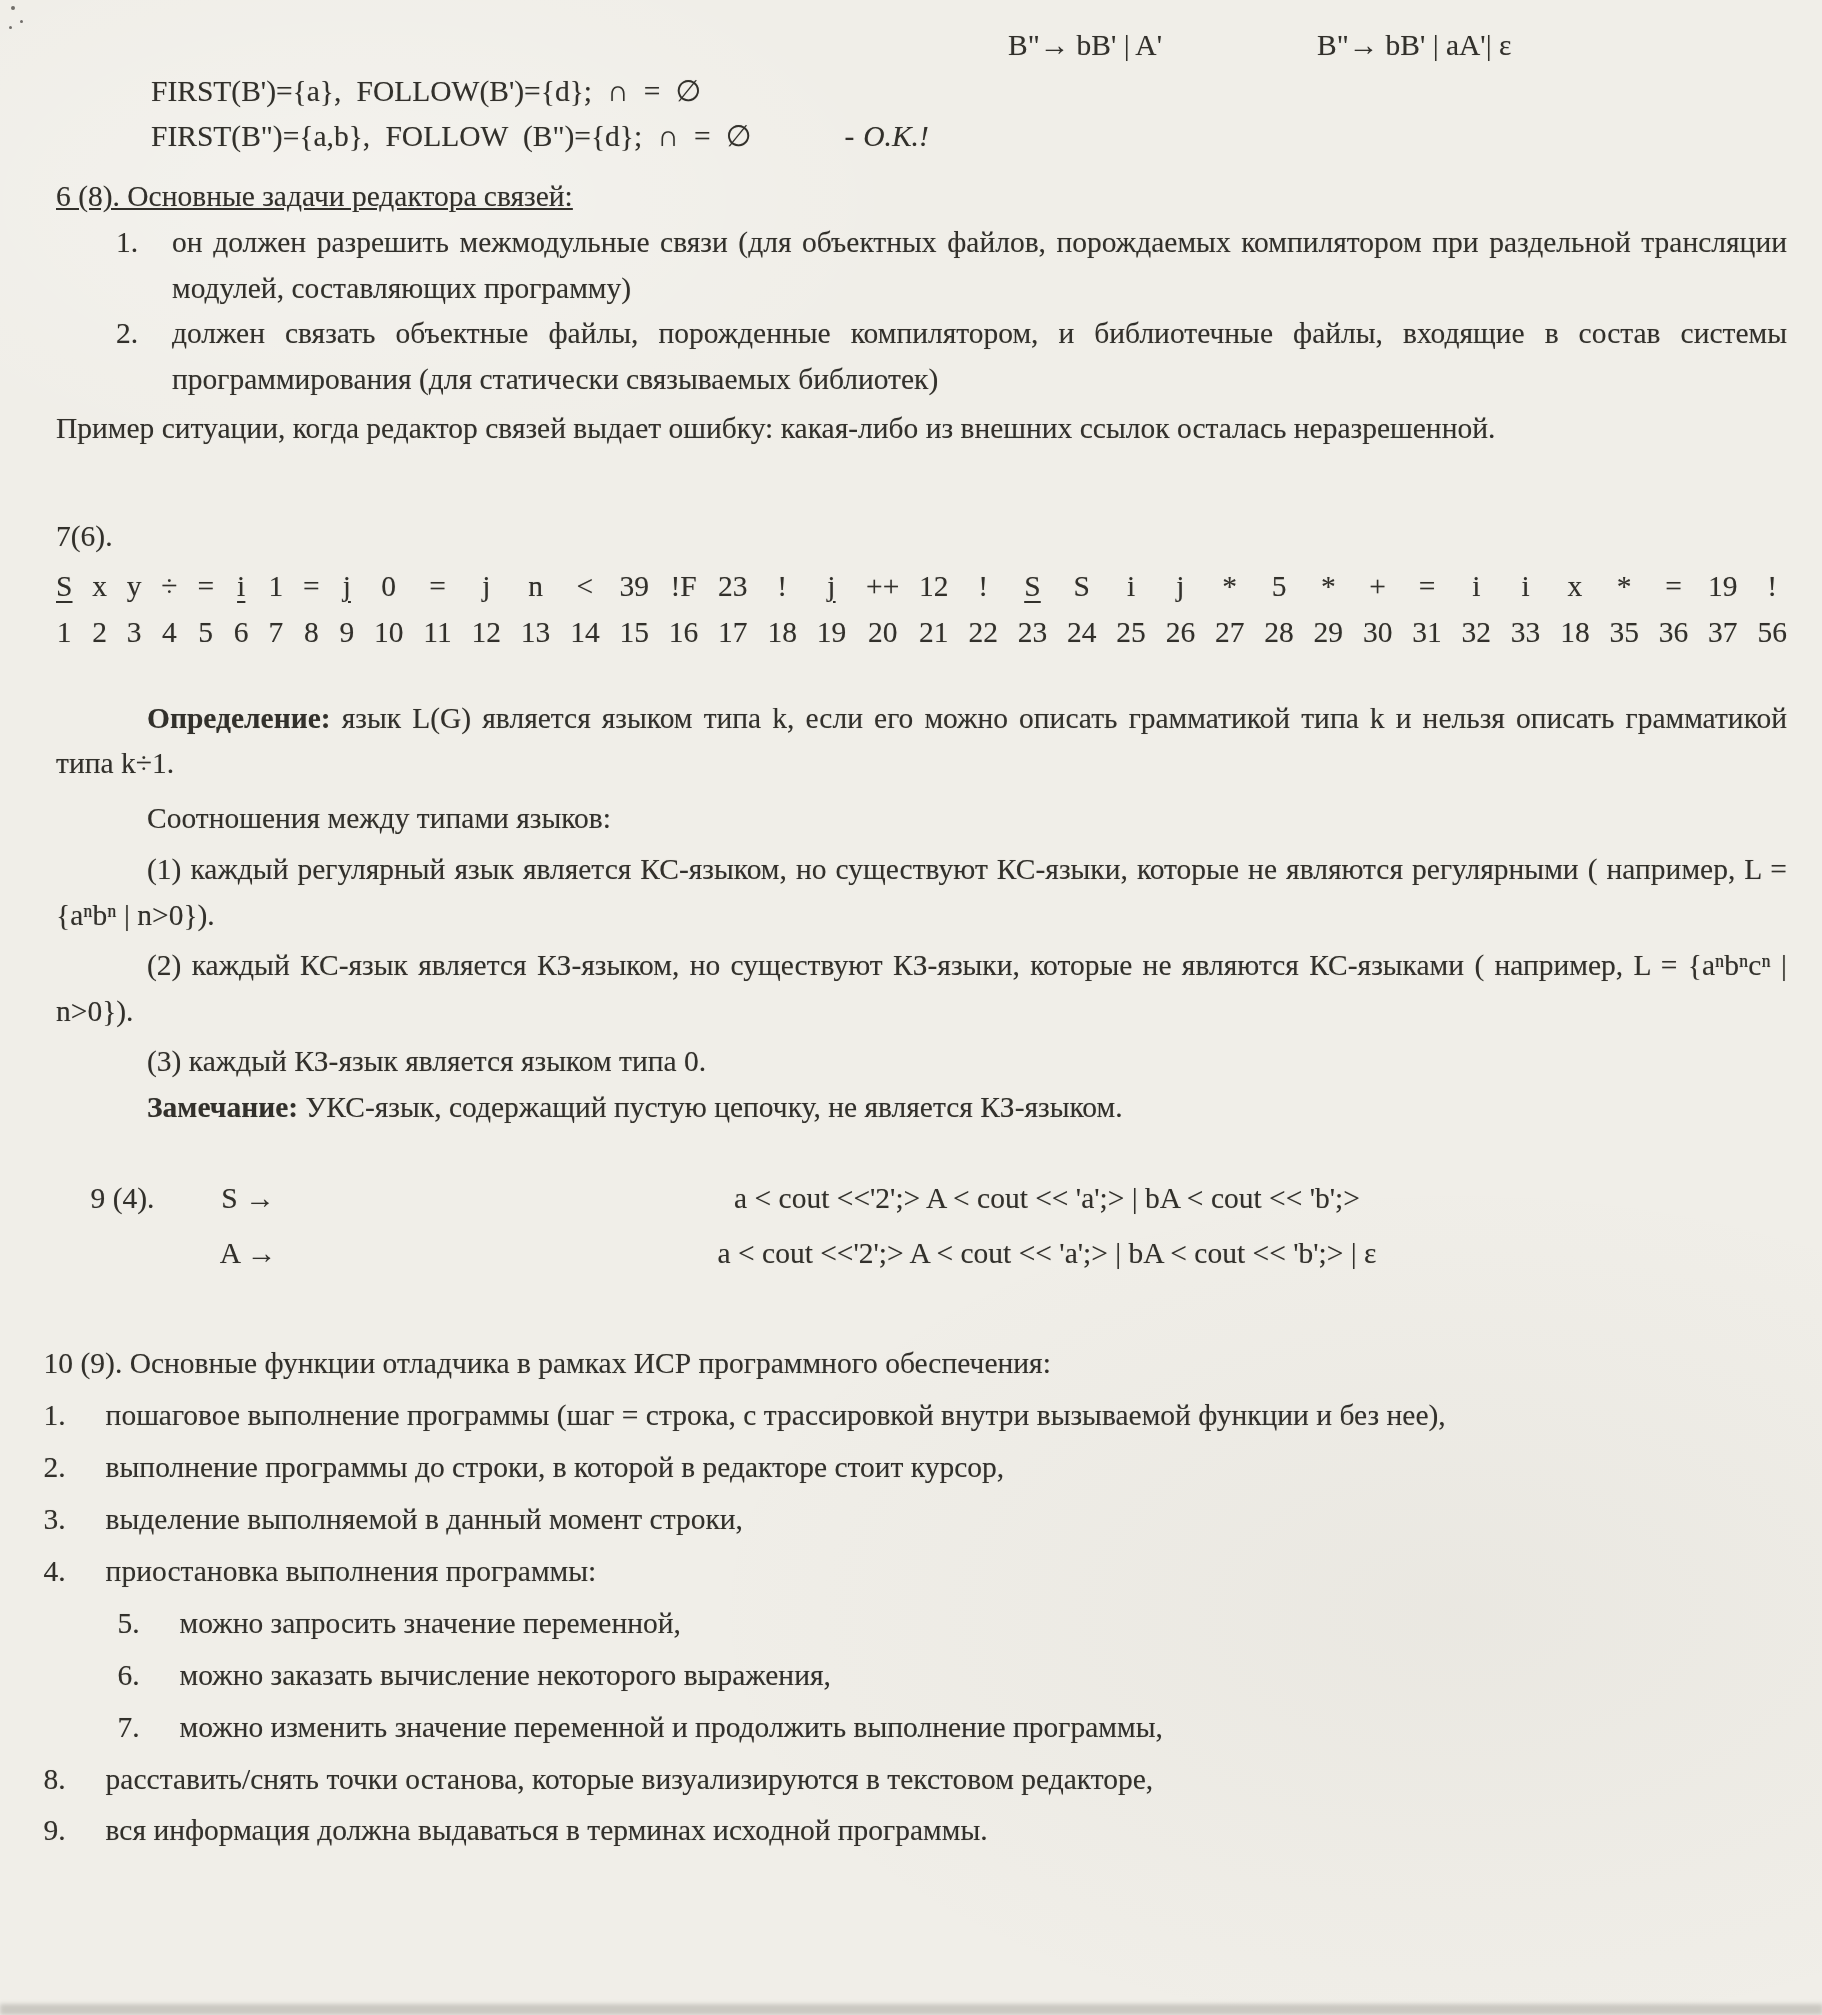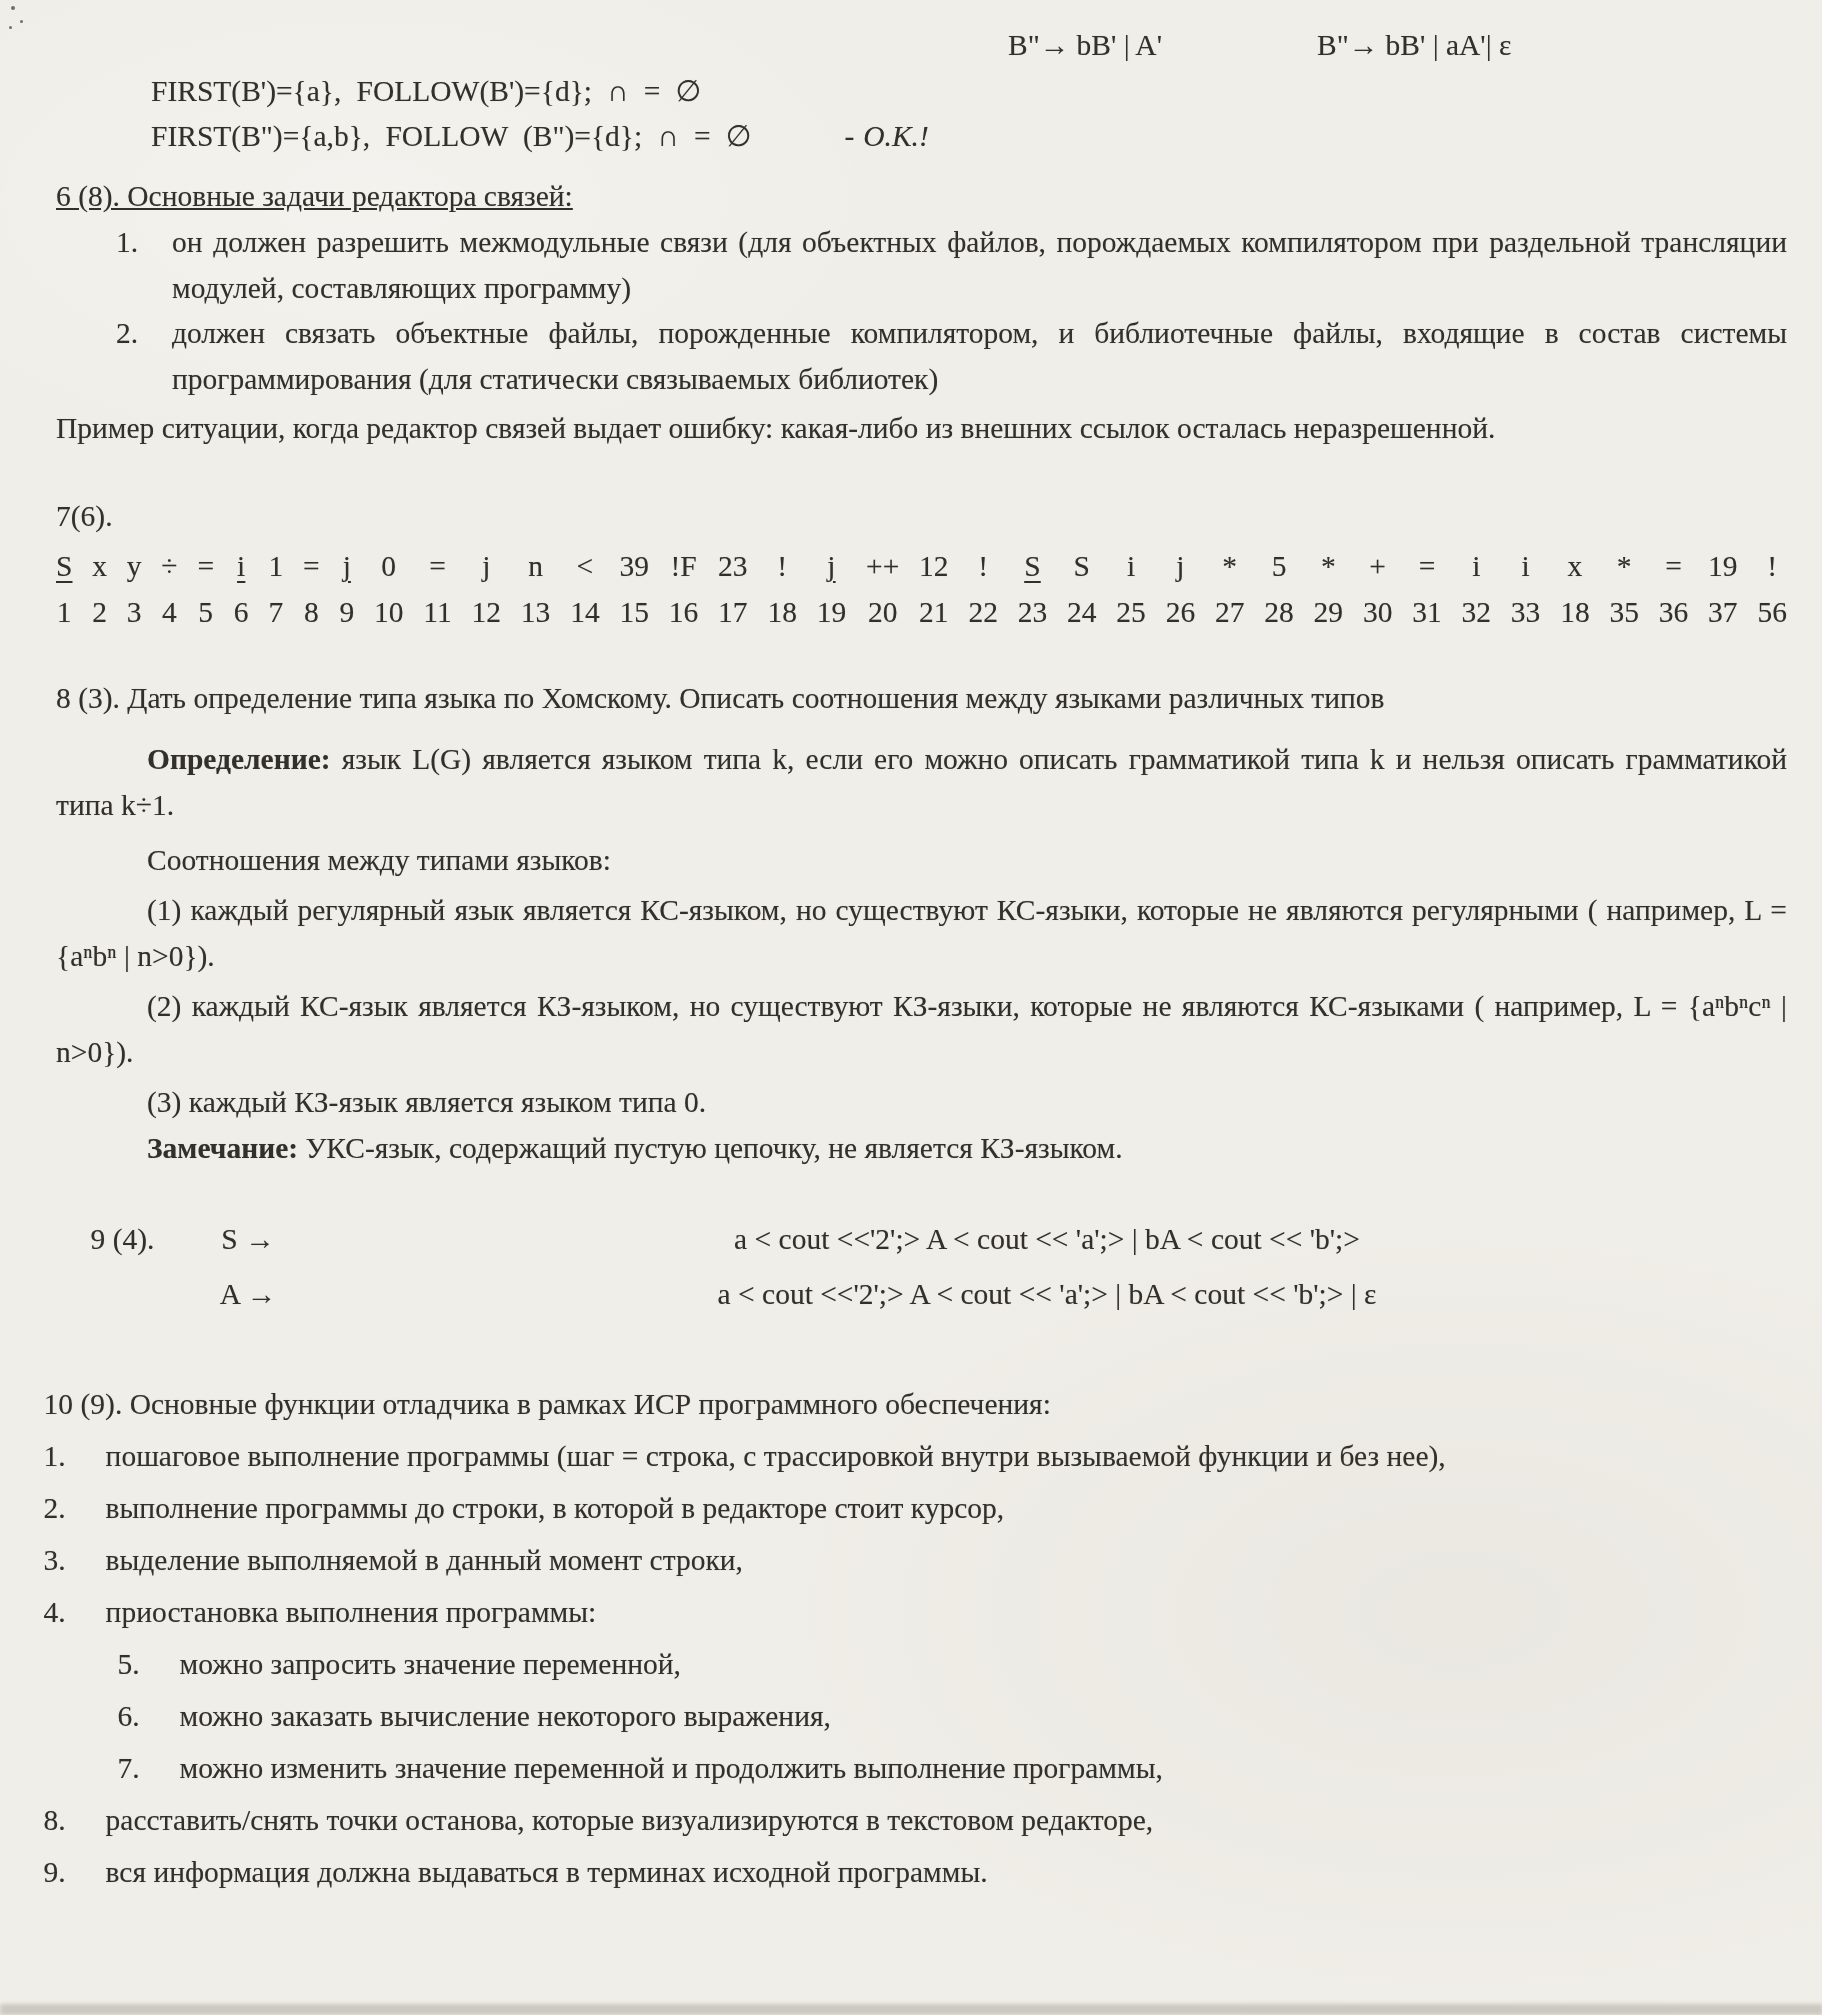--- a/index.html
+++ b/index.html
@@ -25,21 +25,21 @@
   .top-productions{display:flex;gap:155px;margin-left:952px;white-space:nowrap;}
   .ff{margin-left:95px;word-spacing:7.8px;}
   .ok{margin-left:93px;word-spacing:1.6px;font-style:italic;}
   .h{margin:0;}
   .sec6-h{margin-top:14px;text-decoration:underline;}
   .list6{margin-left:60px;}
   .li6{display:flex;}
   .li6 .num{width:56px;flex:0 0 auto;}
   .li6 .txt{flex:1;text-align:justify;}
   .note6{margin-top:3.1px;text-align:justify;}
-  .sec7{margin-top:42px;}
+  .sec7{margin-top:62px;}
   .cells{display:flex;justify-content:space-between;margin-top:4.7px;}
   .cell{text-align:center;}
   .cell .tok{display:block;min-height:46px;}
   .cell.u .tok{text-decoration:underline;text-decoration-thickness:2.3px;text-underline-offset:5.4px;}
   .cell .pos{display:block;}
   .sec8{margin-top:40px;}
   .sec8 p{margin:0;text-align:justify;}
   .ind{text-indent:91px;}
   .def{margin-top:15.5px !important;}
   .rel-h{margin-top:9.3px !important;}
@@ -240,21 +240,20 @@
         <span class="pos">37</span>
       </div>
         <div class="cell">
         <span class="tok">!</span>
         <span class="pos">56</span>
       </div>
       </div>
   </div>
 
   <div class="sec8">
-    <p class="h">8 (3). Дать определение типа языка по Хомскому. Описать соотношения между языками различных типов</p>
     <p class="ind def">
       <span class="blabel">Определение:</span><span> язык L(G) является языком типа k, если его можно описать грамматикой типа k и нельзя описать грамматикой типа k÷1.</span>
     </p>
     <p class="ind rel-h">Соотношения между типами языков:</p>
     <div class="rel">
 
     <p class="ind">(1) каждый регулярный язык является КС-языком, но существуют КС-языки, которые не являются регулярными ( например, L = {aⁿbⁿ | n&gt;0}).</p>
         <p class="ind">(2) каждый КС-язык является КЗ-языком, но существуют КЗ-языки, которые не являются КС-языками ( например, L = {aⁿbⁿcⁿ | n&gt;0}).</p>
         <p class="ind">(3) каждый КЗ-язык является языком типа 0.</p>
       </div>

